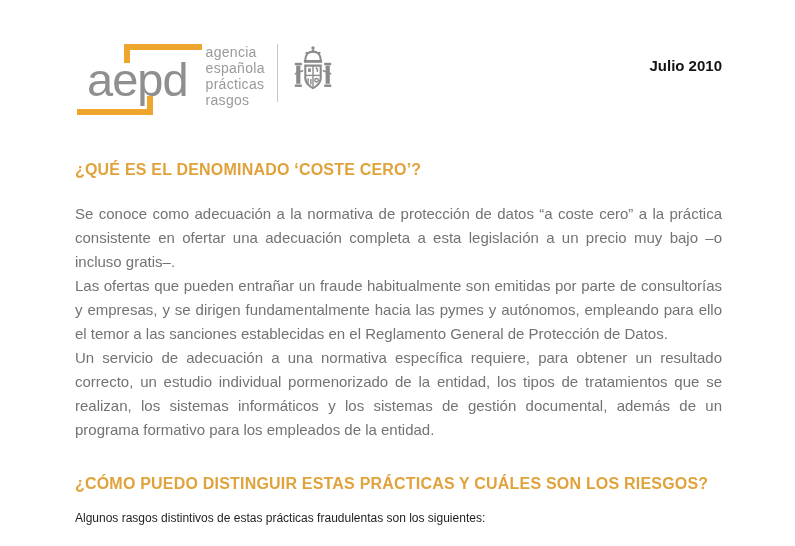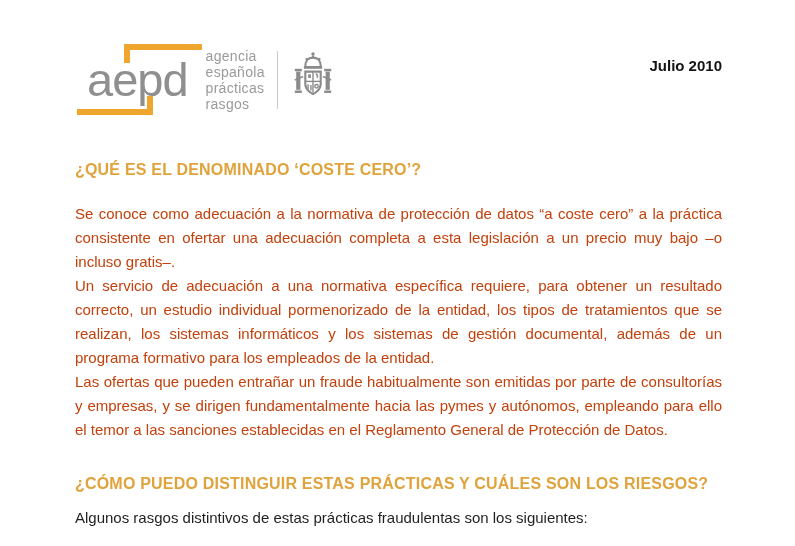--- a/index.html
+++ b/index.html
@@ -14,21 +14,21 @@
   }
 
   
   .header {
     display: flex;
     justify-content: space-between;
     align-items: flex-start;
     padding: 44px 73px 0 85px;
     height: 76px;
   }
-  .logo-group { display: flex; align-items: center; }
+  .logo-group { display: flex; align-items: flex-start; }
   .wordmark {
     position: relative;
     display: inline-block;
     padding: 12px 8px 12px 2px;
   }
   .wordmark-text {
     font-size: 47px;
     line-height: 1;
     letter-spacing: -1px;
     color: #8f8f8f;
@@ -80,25 +80,25 @@
     color: #e0a33b;
   }
   .section-heading.first { margin-top: 40px; }
   .section-heading.second { }
   .paragraphs { margin-top: 22px; }
   .body-par {
     margin: 0;
     font-size: 15px;
     line-height: 24px;
     text-align: justify;
-    color: #c2410c;
+    color: #737373;
   }
   .intro-par {
     margin: 14px 0 0 0;
-    font-size: 15px;
+    font-size: 12px;
     line-height: 20px;
     color: #1f1f1f;
   }
   .numbered-list { margin-top: 17px; }
   .list-row {
     display: flex;
     align-items: baseline;
     font-size: 15px;
     line-height: 24px;
     color: #e0a33b;
@@ -161,22 +161,22 @@
     </div>
     <div class="doc-date">Julio 2010</div>
   </div>
 
   <div class="content">
 
     <h1 class="section-heading first">¿QUÉ ES EL DENOMINADO ‘COSTE CERO’?</h1>
 
     <div class="paragraphs">
       <p class="body-par">Se conoce como adecuación a la normativa de protección de datos “a coste cero” a la práctica consistente en ofertar una adecuación completa a esta legislación a un precio muy bajo –o incluso gratis–.</p>
+      <p class="body-par">Las ofertas que pueden entrañar un fraude habitualmente son emitidas por parte de consultorías y empresas, y se dirigen fundamentalmente hacia las pymes y autónomos, empleando para ello el temor a las sanciones establecidas en el Reglamento General de Protección de Datos.</p>
       <p class="body-par">Un servicio de adecuación a una normativa específica requiere, para obtener un resultado correcto, un estudio individual pormenorizado de la entidad, los tipos de tratamientos que se realizan, los sistemas informáticos y los sistemas de gestión documental, además de un programa formativo para los empleados de la entidad.</p>
-      <p class="body-par">Las ofertas que pueden entrañar un fraude habitualmente son emitidas por parte de consultorías y empresas, y se dirigen fundamentalmente hacia las pymes y autónomos, empleando para ello el temor a las sanciones establecidas en el Reglamento General de Protección de Datos.</p>
     </div>
 
     <h1 class="section-heading second">¿CÓMO PUEDO DISTINGUIR ESTAS PRÁCTICAS Y CUÁLES SON LOS RIESGOS?</h1>
 
     <p class="intro-par">Algunos rasgos distintivos de estas prácticas fraudulentas son los siguientes:</p>
 
     <div class="numbered-list">
       <div class="list-row">
         <span class="list-number">1.</span>
       </div>

